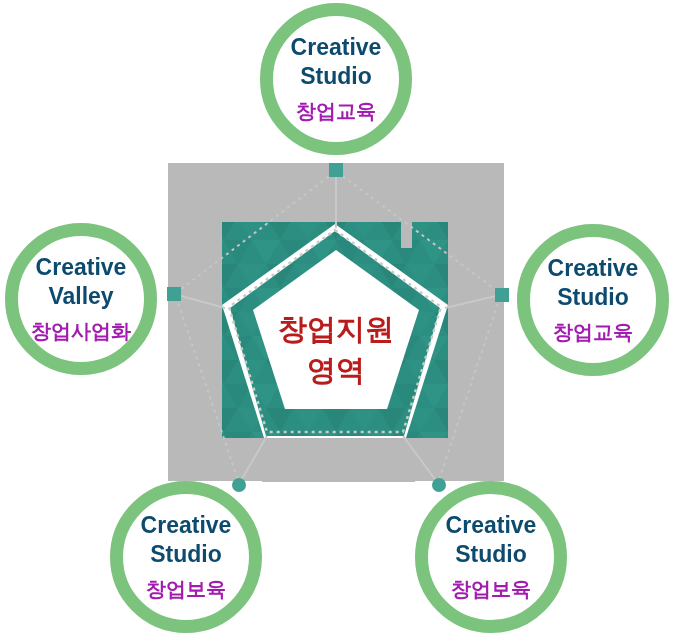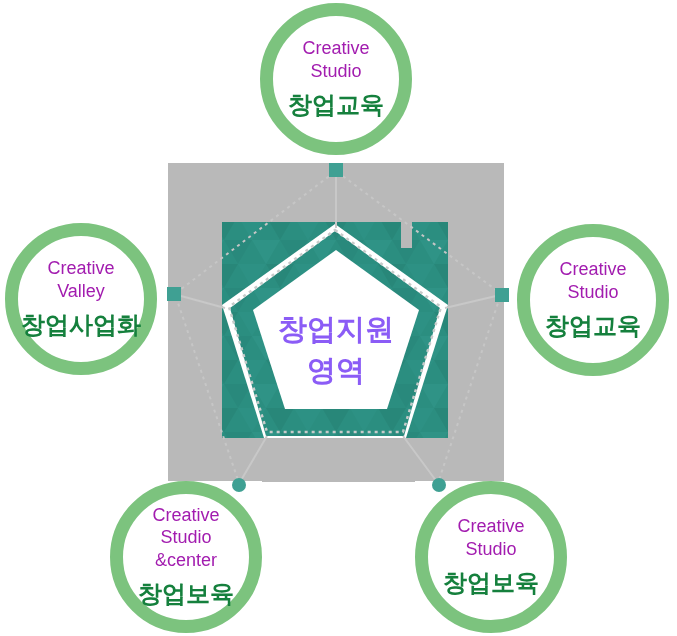--- a/index.html
+++ b/index.html
@@ -7,25 +7,25 @@
     position:relative;width:677px;height:636px;background:#ffffff;
     font-family:"Liberation Sans","DejaVu Sans",sans-serif;overflow:hidden;
   }
   .canvas svg{position:absolute;left:0;top:0;z-index:2;}
   .node{
     position:absolute;width:152px;height:152px;border-radius:50%;
     border:13px solid #7cc37e;background:#ffffff;box-sizing:border-box;
     display:flex;flex-direction:column;align-items:center;justify-content:center;
     text-align:center;z-index:3;
   }
-  .node .en{font-size:18px;color:#a21caf;line-height:1.24;}
-  .node .ko{font-size:24px;font-weight:bold;color:#15803d;margin-top:7px;}
+  .node .en{font-size:23px;color:#0c4a6e;line-height:1.24;font-weight:bold;}
+  .node .ko{font-size:20px;font-weight:bold;color:#a21caf;margin-top:7px;}
   .center-label{
     position:absolute;left:225px;top:309px;width:222px;text-align:center;
-    font-size:29px;font-weight:bold;color:#8b5cf6;line-height:1.42;z-index:3;
+    font-size:29px;font-weight:bold;color:#b91c1c;line-height:1.42;z-index:3;
   }
 </style>
 </head>
 <body>
 
 <div class="canvas">
 
   <svg width="677" height="636" viewBox="0 0 677 636">
     <defs>
       <pattern id="tri" x="0" y="0" width="56" height="48" patternUnits="userSpaceOnUse">
@@ -92,21 +92,20 @@
       <div>Creative</div>
       <div>Studio</div>
     </div>
     <div class="ko">창업교육</div>
   </div>
 
   <div class="node" style="left:110px;top:481px">
     <div class="en">
       <div>Creative</div>
       <div>Studio</div>
-      <div>&amp;center</div>
     </div>
     <div class="ko">창업보육</div>
   </div>
 
   <div class="node" style="left:415px;top:481px">
     <div class="en">
       <div>Creative</div>
       <div>Studio</div>
     </div>
     <div class="ko">창업보육</div>

